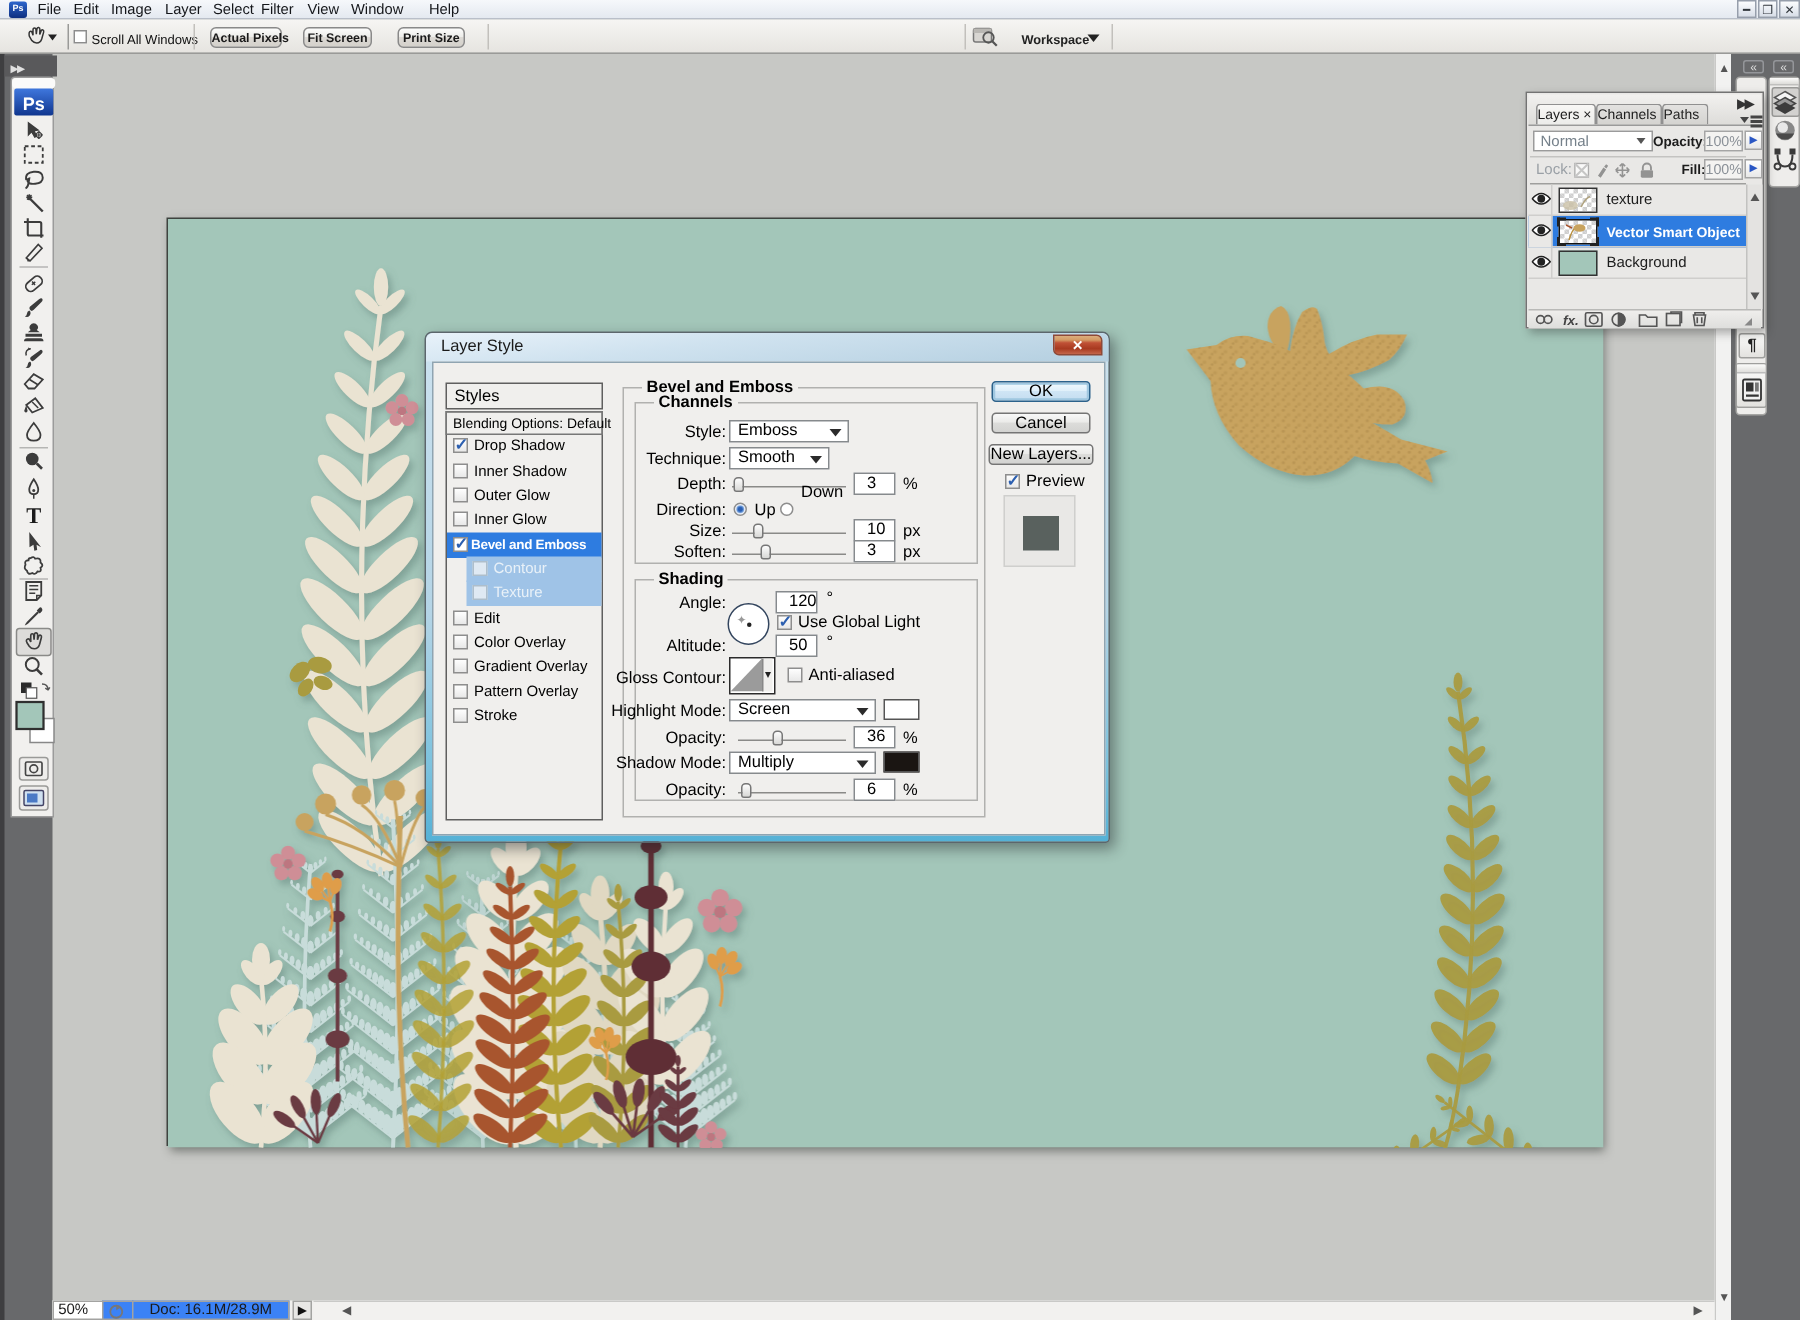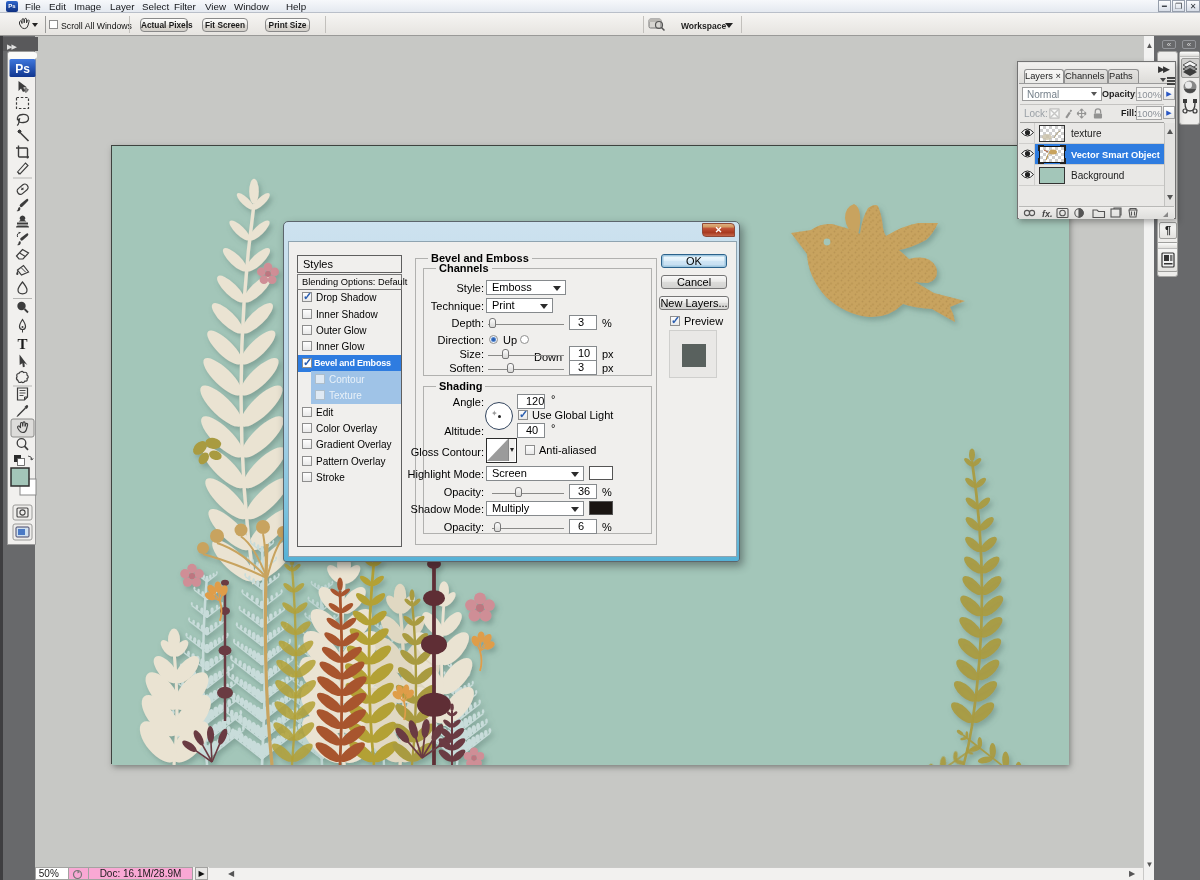--- a/index.html
+++ b/index.html
@@ -18,21 +18,21 @@
 
 #leftdock{position:absolute;left:0;top:36px;width:35px;height:844px;background:#68696b;border-left:3px solid #3e3e40}
 #ltoolhead{position:absolute;left:0;top:1px;width:35px;height:14px;background:#59595b;line-height:14px;padding-left:4px;letter-spacing:-1px}
 #toolpanel{position:absolute;left:4px;top:15px;width:29px;height:494px;background:#f1f0ee;border:1px solid #9b9b9b;border-radius:3px 3px 0 0}
 
 #docarea{position:absolute;left:35px;top:36px;width:1108px;height:831px;background:#c7c8c5;overflow:hidden}
 #canvas{position:absolute;left:76px;top:109px;width:957px;height:619px;border:1px solid #3e433f;box-shadow:2px 3px 6px rgba(40,45,42,.5)}
 
 #vscroll{position:absolute;left:1143px;top:36px;width:11px;height:844px;background:#f2f2f1;border-left:1px solid #c9c9c7}
 #statusrow{position:absolute;left:35px;top:867px;width:1108px;height:13px;background:#f0efed;font-size:10px;color:#1a1a1a}
-.sfield{position:absolute;top:0;height:13px;border:1px solid #a3a3a1;background:#f9a8d4;line-height:12px}
+.sfield{position:absolute;top:0;height:13px;border:1px solid #a3a3a1;background:#3b82f6;line-height:12px}
 .sarrow{color:#555;font-size:8px;line-height:13px;text-align:center}
 
 #rightdock{position:absolute;left:1154px;top:36px;width:46px;height:844px;background:#68696b}
 .dockcol{position:absolute;background:#eeedeb;border:1px solid #a5a5a3;border-radius:3px}
 .dockbtn{position:absolute;background:linear-gradient(#fbfbfa,#e3e2df);border:1px solid #9f9f9d;border-radius:2px}
 
 #lpanel{position:absolute;left:1017px;top:61px;width:159px;height:158px;background:#e9e8e6;border:1px solid #737373;box-shadow:2px 3px 6px rgba(30,30,30,.35);font-size:10px;color:#1c1c1c}
 .ltab{position:absolute;top:7px;height:14px;border:1px solid #909090;border-bottom:none;border-radius:3px 3px 0 0;font-size:10px;text-align:left;line-height:13px}
 .lbox{border:1px solid #9b9b9b;background:#fff;position:absolute}
 .pbox{position:absolute;border:1px solid #a5a5a5;background:#f4f3f1;color:#8b9198;text-align:center}
@@ -1492,20 +1492,21 @@
 <rect x="92" y="2" width="9" height="8"></rect>
             <path d="M95,2 v-1 h7 v7 h-1"></path>
 <path d="M110,3 h8 l-1,7 h-6 z M111,3 v-1.5 h6 v1.5 M112.5,4.5 v4 M115.5,4.5 v4"></path>
 </g>
 <path d="M144,10 l5,-5 v5 z" fill="#888"></path>
 </svg>
 </div>
 </div>
 
 <div id="dlg">
+<div id="dlgtitle">Layer Style</div>
 <div id="dlgclose">✕</div>
 <div id="dlgclient">
 
 <div class="abs" style="left:8px;top:13px;width:105px;height:18px;border:1px solid #5f5f5f;line-height:17px;padding-left:5px;background:#f0efed">Styles</div>
 <div class="abs" style="left:8px;top:32px;width:105px;height:273px;border:1px solid #5f5f5f;background:#f0efed"></div>
 <div class="abs" style="left:8px;top:32px;width:105px;height:16px;border:1px solid #777;line-height:15px;padding-left:4px;font-size:9.3px;white-space:nowrap">Blending Options: Default</div>
 <div class="vcheck on" style="left:13px;top:50px"></div>
 <span class="abs" style="left:27px;top:50px;font-size:10px">Drop Shadow</span>
 <div class="vcheck" style="left:13px;top:67px"></div>
 <span class="abs" style="left:27px;top:67px;font-size:10px">Inner Shadow</span>
@@ -1533,31 +1534,31 @@
 <div class="vcheck" style="left:13px;top:230px"></div>
 <span class="abs" style="left:27px;top:230px;font-size:10px">Stroke</span>
 
 <div class="fset" style="left:126px;top:16px;width:242px;height:287px"></div>
 <div class="flab" style="left:139px;top:10px">Bevel and Emboss</div>
 <div class="fset" style="left:134px;top:26px;width:229px;height:108px"></div>
 <div class="flab" style="left:147px;top:20px">Channels</div>
 <div class="lbl" style="left:115px;top:40px;width:80px">Style:</div>
 <div class="dd" style="left:197px;top:38px;width:80px;height:15px">Emboss</div>
 <div class="lbl" style="left:115px;top:58px;width:80px">Technique:</div>
-<div class="dd" style="left:197px;top:56px;width:67px;height:15px">Print</div>
+<div class="dd" style="left:197px;top:56px;width:67px;height:15px">Smooth</div>
 <div class="lbl" style="left:115px;top:75px;width:80px">Depth:</div>
 <div class="sld" style="left:199px;top:82px;width:76px"></div>
 <div class="knob" style="left:200px;top:76px"></div>
 <div class="vbox" style="left:280px;top:73px;width:28px;height:15px">3</div>
 <span class="abs" style="left:313px;top:75px">%</span>
 <div class="lbl" style="left:115px;top:92px;width:80px">Direction:</div>
 <div class="radio on" style="left:200px;top:93px"></div>
         <span class="abs" style="left:214px;top:92px">Up</span>
 <div class="radio" style="left:231px;top:93px"></div>
-        <span class="abs" style="left:245px;top:109px">Down</span>
+        <span class="abs" style="left:245px;top:80px">Down</span>
 <div class="lbl" style="left:115px;top:106px;width:80px">Size:</div>
 <div class="sld" style="left:199px;top:113px;width:76px"></div>
 <div class="knob" style="left:213px;top:107px"></div>
 <div class="vbox" style="left:280px;top:104px;width:28px;height:15px">10</div>
 <span class="abs" style="left:313px;top:106px">px</span>
 <div class="lbl" style="left:115px;top:120px;width:80px">Soften:</div>
 <div class="sld" style="left:199px;top:127px;width:76px"></div>
 <div class="knob" style="left:218px;top:121px"></div>
 <div class="vbox" style="left:280px;top:118px;width:28px;height:15px">3</div>
 <span class="abs" style="left:313px;top:120px">px</span>
@@ -1567,21 +1568,21 @@
 <div class="lbl" style="left:115px;top:154px;width:80px">Angle:</div>
 <div class="abs" style="left:196px;top:160px;width:28px;height:28px;border:1.5px solid #33455e;border-radius:50%;background:#fff">
 <div class="abs" style="left:12px;top:12px;width:3px;height:3px;border-radius:50%;background:#222"></div>
 <div class="abs" style="left:5px;top:6px;color:#999;font-size:8px">✦</div>
 </div>
 <div class="vbox" style="left:228px;top:152px;width:28px;height:15px">120</div>
 <span class="abs" style="left:262px;top:151px">°</span>
 <div class="vcheck on" style="left:229px;top:168px"></div>
 <span class="abs" style="left:243px;top:167px">Use Global Light</span>
 <div class="lbl" style="left:115px;top:183px;width:80px">Altitude:</div>
-<div class="vbox" style="left:228px;top:181px;width:28px;height:15px">40</div>
+<div class="vbox" style="left:228px;top:181px;width:28px;height:15px">50</div>
 <span class="abs" style="left:262px;top:180px">°</span>
 <div class="lbl" style="left:110px;top:204px;width:85px">Gloss Contour:</div>
 <div class="abs" style="left:197px;top:196px;width:31px;height:25px;border:1.5px solid #2b2b2b;background:#fff">
 <svg width="21" height="22">
             <path d="M0,22 L21,22 L21,0 Z" fill="#9b9b9b"></path>
           </svg>
 <div class="abs" style="left:21px;top:0;width:7px;height:22px;border-left:1px solid #888;background:#f0efed">
             <div class="abs" style="left:1px;top:9px;border:2.5px solid transparent;border-top:4px solid #222"></div>
           </div>
 </div>

